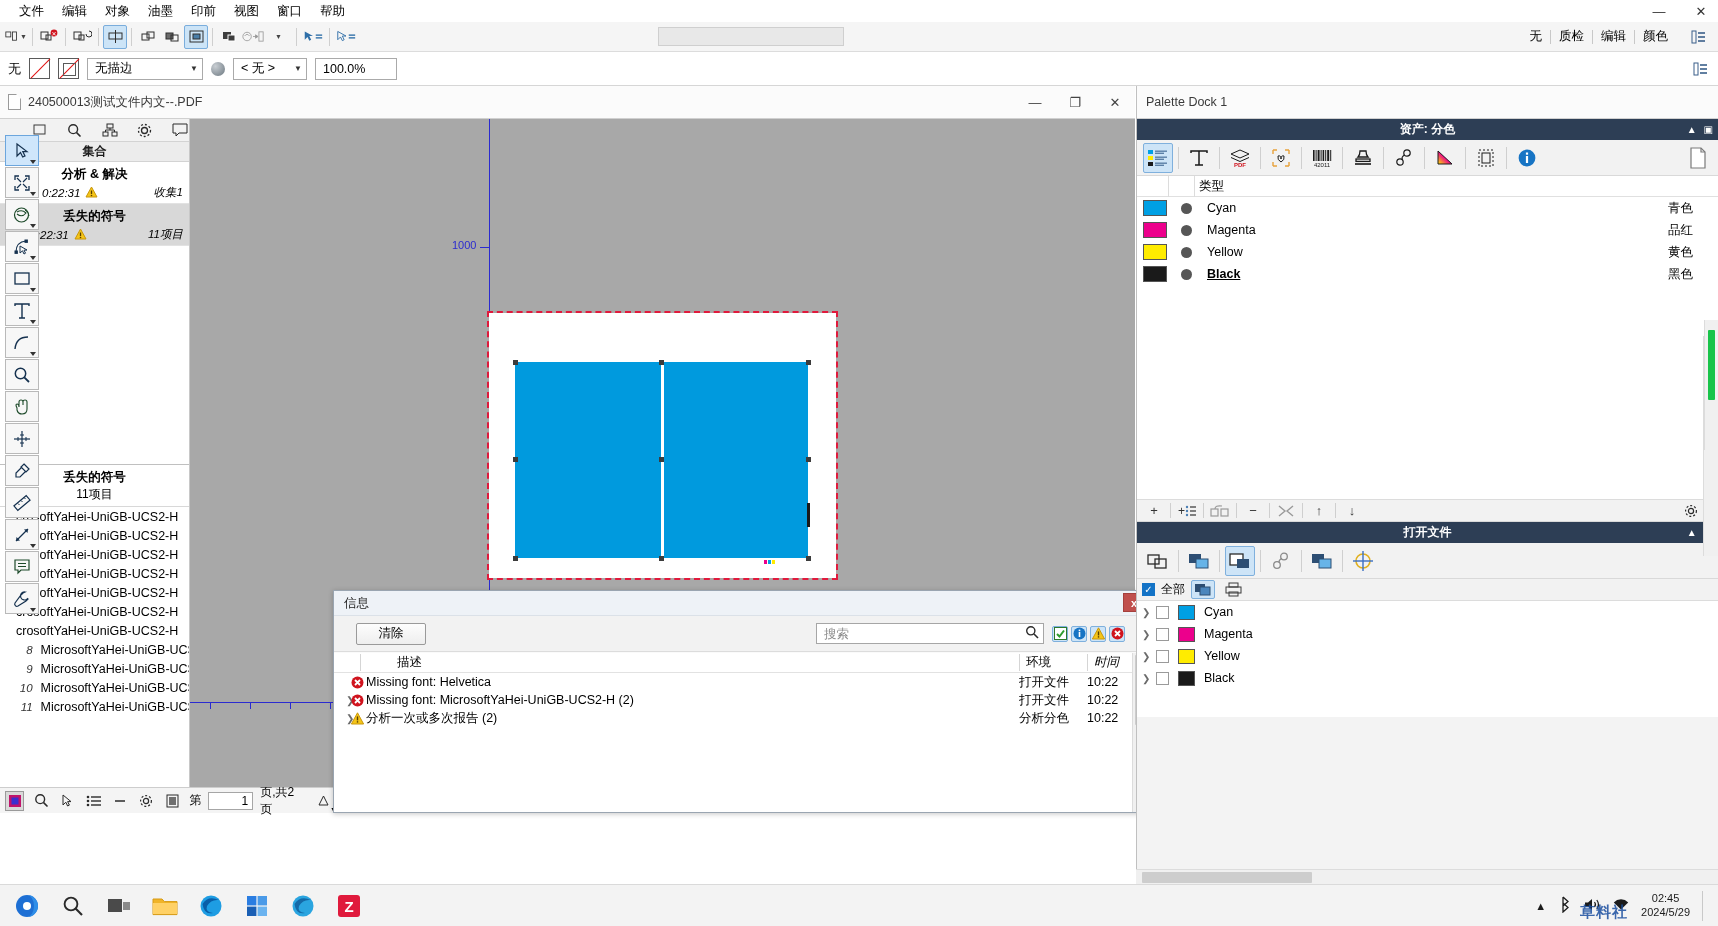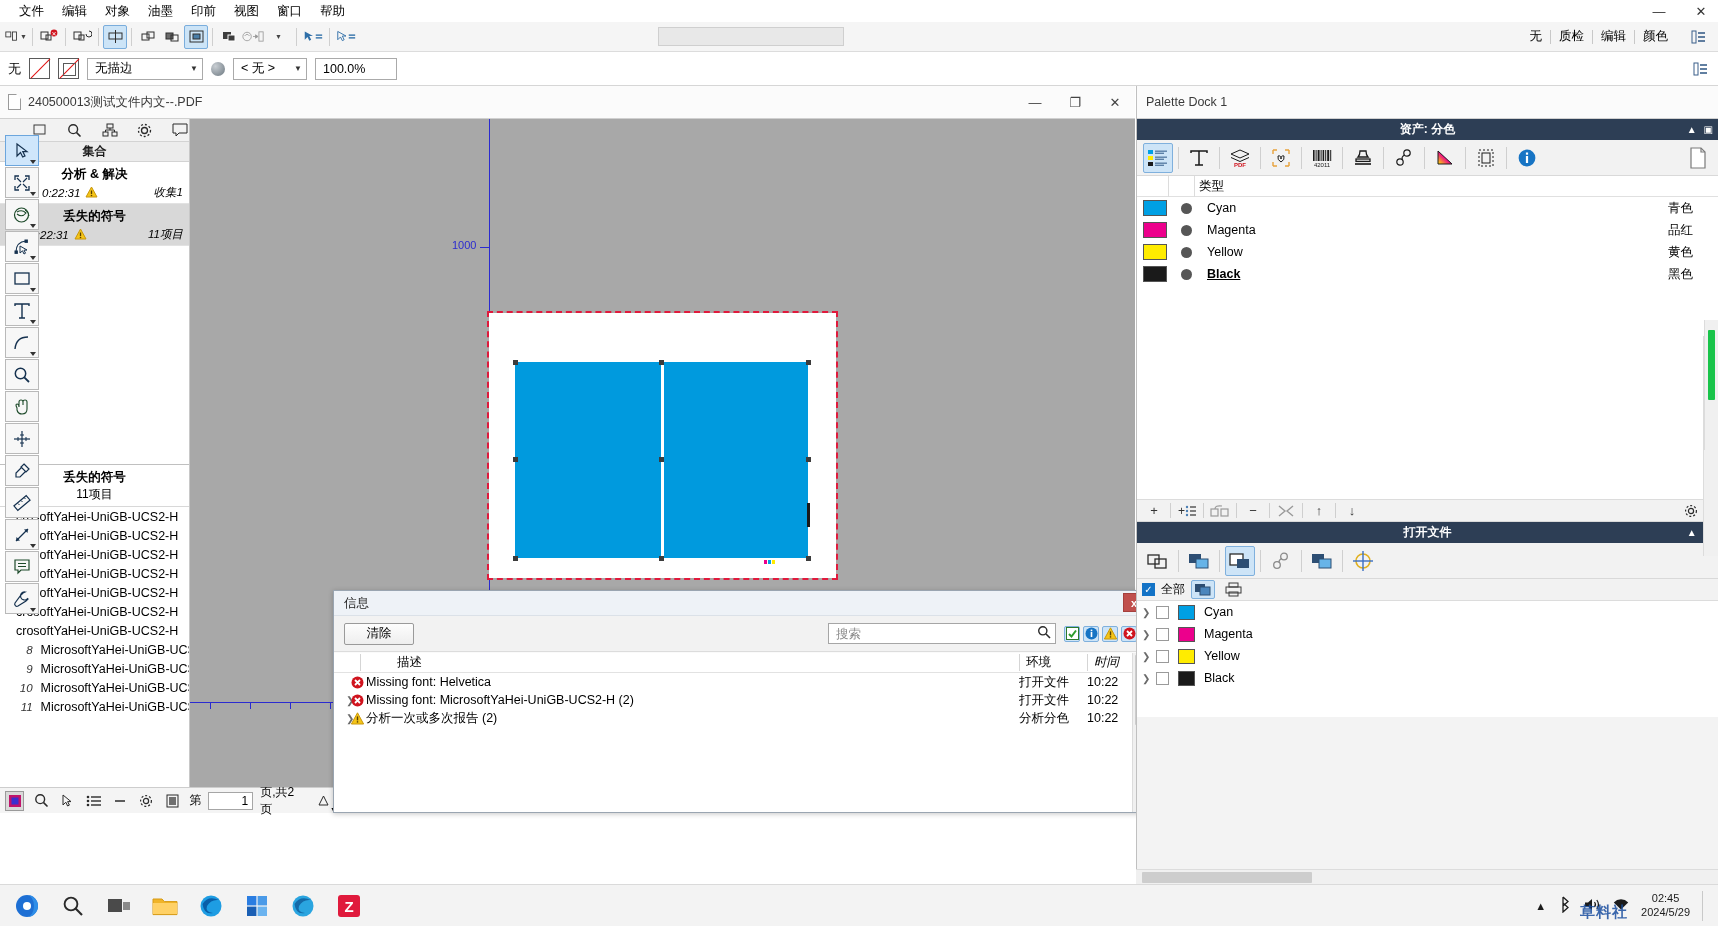--- a/index.html
+++ b/index.html
@@ -220,21 +220,21 @@
     height: 25px; background: #eef2f7; border-bottom: 1px solid #dbe1e8;
     display: flex; align-items: center; padding-left: 10px; font-size: 12.5px; color: #222;
   }
   .infodlg .idclose {
     position: absolute; right: 2px; top: 2px; width: 22px; height: 19px; background: #c0504d;
     color: #fff; display:flex; align-items:center; justify-content:center; font-size: 11px; font-weight: bold;
     border: 1px solid #a5403d;
   }
   .infodlg .idtools {
     height: 36px; background: #f2f2f2; border-bottom: 1px solid #dcdcdc;
-    display: flex; align-items: center; padding: 0 10px; gap: 8px;
+    display: flex; align-items: center; padding: 0 22px; gap: 8px;
   }
   .clearbtn {
     width: 70px; height: 22px; border: 1px solid #9a9a9a; background: linear-gradient(#fdfdfd,#eeeeee);
     font-size: 12.5px; display: flex; align-items: center; justify-content: center; border-radius: 2px;
   }
   .srchwrap { margin-left: auto; display: flex; align-items: center; gap: 8px; }
   .srchbox {
     width: 228px; height: 21px; border: 1px solid #a6a6a6; background: #fff;
     display: flex; align-items: center; padding: 0 4px 0 7px;
   }

